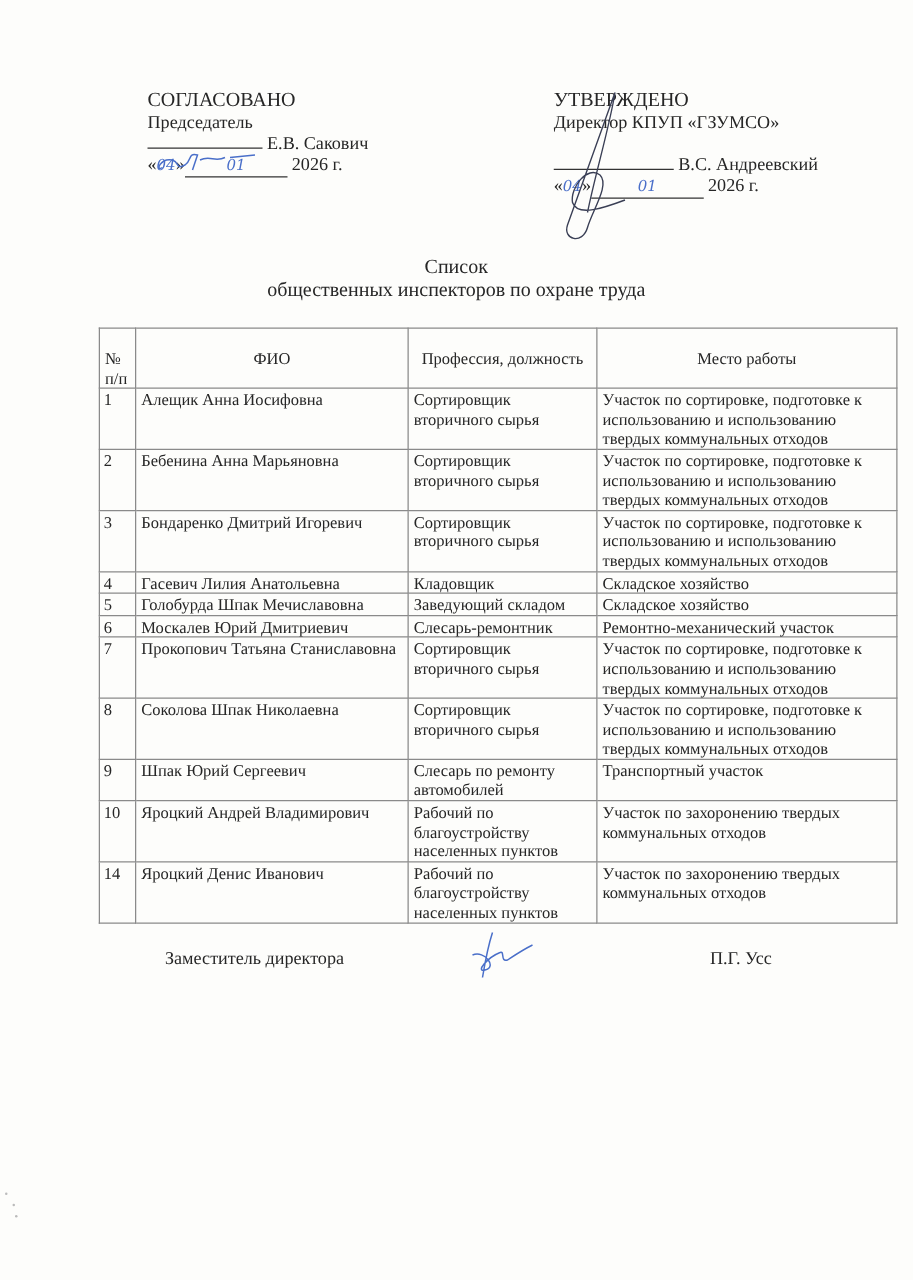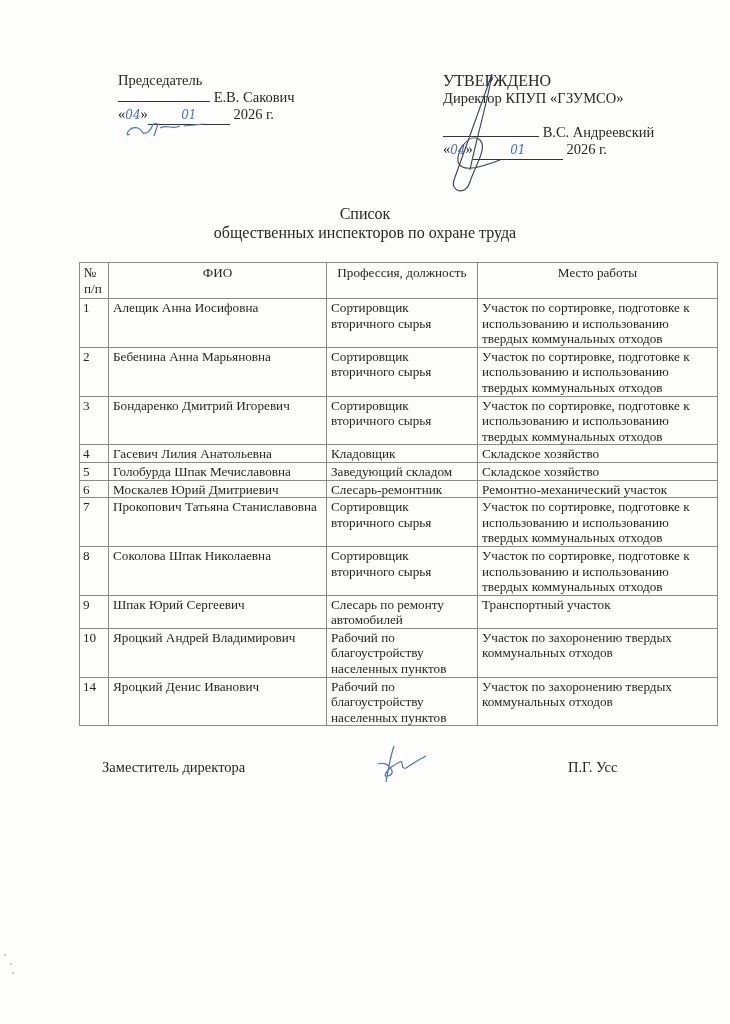--- a/index.html
+++ b/index.html
@@ -12,30 +12,31 @@
     .hand { color: #4a6fc9; font-family: "DejaVu Serif", serif; font-style: italic; font-size: 12px; }
     .sig { position: absolute; pointer-events: none; }
     .title { position: absolute; left: 0; width: 730px; top: 204px; text-align: center; font-size: 16px; line-height: 19px; }
     table.list {
       position: absolute; left: 79px; top: 262px; width: 638px; border-collapse: collapse;
       font-size: 13.2px; line-height: 15.6px; table-layout: fixed;
     }
     table.list th, table.list td {
       border: 1px solid #8a8a8a; vertical-align: top; padding: 1px 4px 0 4px; font-weight: normal;
     }
-    table.list th { text-align: center; padding-top: 2px; }
+    table.list th { text-align: center; padding-top: 16px; }
     table.list th.num { text-align: left; }
     table.list td.num { padding-left: 3px; }
     .footer { position: absolute; top: 759px; font-size: 14.5px; }
     .speck { position: absolute; width: 2px; height: 2px; background: #bbb; border-radius: 1px; }
   </style>
 </head>
 <body>
 
 <div class="block" style="left:118px; top:72px;">
+  <div class="big">СОГЛАСОВАНО</div>
   <div>Председатель</div>
   <div>
     <span style="display:inline-block;width:92px;border-bottom:1px solid #333;"></span>
     <span>Е.В. Сакович</span>
   </div>
   <div>
     <span>«</span><span class="hand">04</span><span>»</span><span style="display:inline-block;width:82px;border-bottom:1px solid #333;text-align:center;"><span class="hand">01</span></span>
     <span>2026 г.</span>
   </div>
 </div>
@@ -143,21 +144,21 @@
       </tr>
       <tr>
         <td class="num">14</td>
         <td>Яроцкий Денис Иванович</td>
         <td>Рабочий по благоустройству населенных пунктов</td>
         <td>Участок по захоронению твердых коммунальных отходов</td>
       </tr>
     </tbody>
 </table>
 
-<div class="footer" style="left:102px;">Заместитель директора</div>
+<div class="footer" style="left:132px;">Заместитель директора</div>
 <div class="footer" style="left:568px;">П.Г. Усс</div>
 <svg class="sig" width="60" height="40" style="left:370px; top:744px;">
   <path d="M24 2 C20 14, 18 26, 16 38 M8 20 C18 16, 28 30, 18 32 C10 34, 20 22, 30 18 C34 16, 30 26, 36 24 C42 20, 48 16, 56 12" stroke="#4a6fc9" stroke-width="1.2" fill="none"></path>
 </svg>
 
 <div class="speck" style="left:4px; top:954px;"></div>
 <div class="speck" style="left:10px; top:963px;"></div>
 <div class="speck" style="left:12px; top:972px;"></div>
 
 </body></html>

